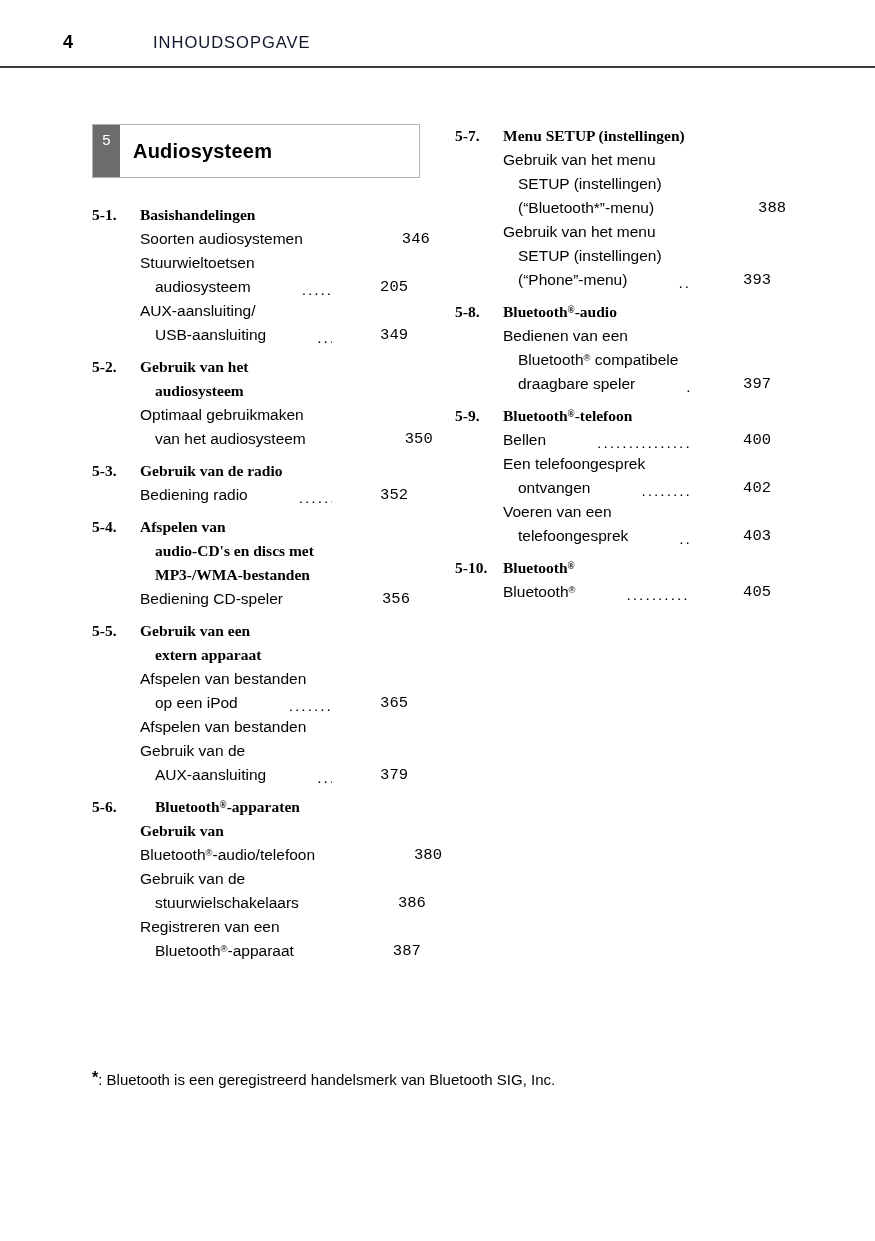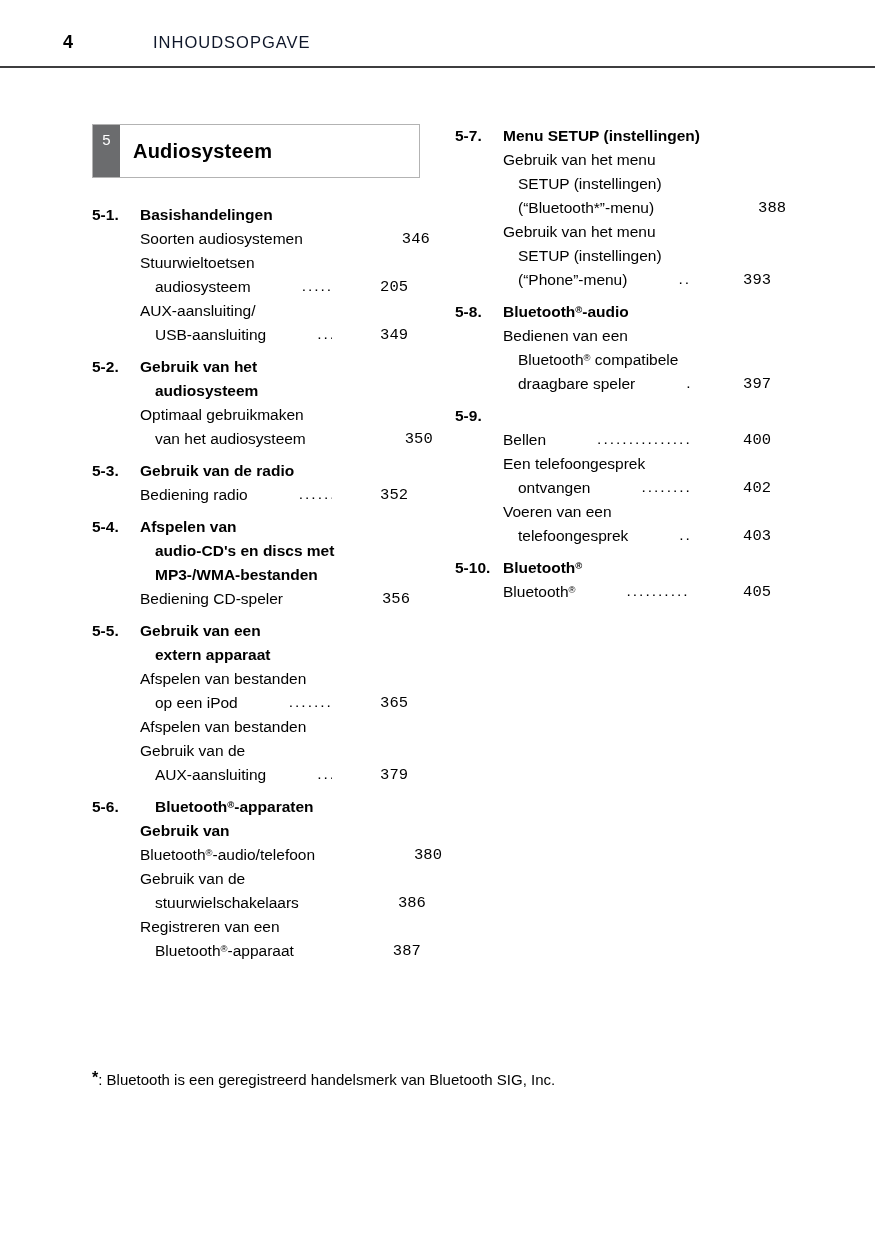--- a/index.html
+++ b/index.html
@@ -62,28 +62,29 @@
     letter-spacing: 0.2px;
   }
 
   
   .toc-section { margin-bottom: 8px; }
   .sec-head {
     display: flex;
     font-weight: bold;
     font-size: 15.5px;
     line-height: 24px;
+    font-family: Liberation Serif, serif;
   }
   .sec-num { width: 48px; flex-shrink: 0; }
   .sec-title { flex: 1; min-width: 0; }
   .sec-title .cont { padding-left: 15px; }
 
   .entry { margin-left: 48px; font-size: 15.5px; line-height: 24px; }
   .entry-line.cont { padding-left: 15px; }
-  .entry-line.last { display: flex; align-items: center; gap: 48px; }
+  .entry-line.last { display: flex; align-items: flex-end; gap: 48px; }
   .entry-line.last .etext { white-space: nowrap; }
   .leader {
     flex: 1 1 auto;
     min-width: 0;
     overflow: hidden;
     height: 1em;
     position: relative;
     margin-left: 3px;
   }
   .leader::after {
@@ -309,20 +310,23 @@
             <div class="entry-line cont last">
               <span class="etext">draagbare speler</span>
               <span class="leader"></span>
               <span class="pagenum">397</span>
             </div>
           </div>
         </div>
         <div class="toc-section">
           <div class="sec-head">
             <span class="sec-num">5-9.</span>
+            <div class="sec-title">
+              <div class="title-line">Bluetooth<sup class="reg">®</sup>-telefoon</div>
+            </div>
           </div>
           <div class="entry">
             <div class="entry-line last">
               <span class="etext">Bellen</span>
               <span class="leader"></span>
               <span class="pagenum">400</span>
             </div>
           </div>
           <div class="entry">
             <div class="entry-line">Een telefoongesprek</div>

